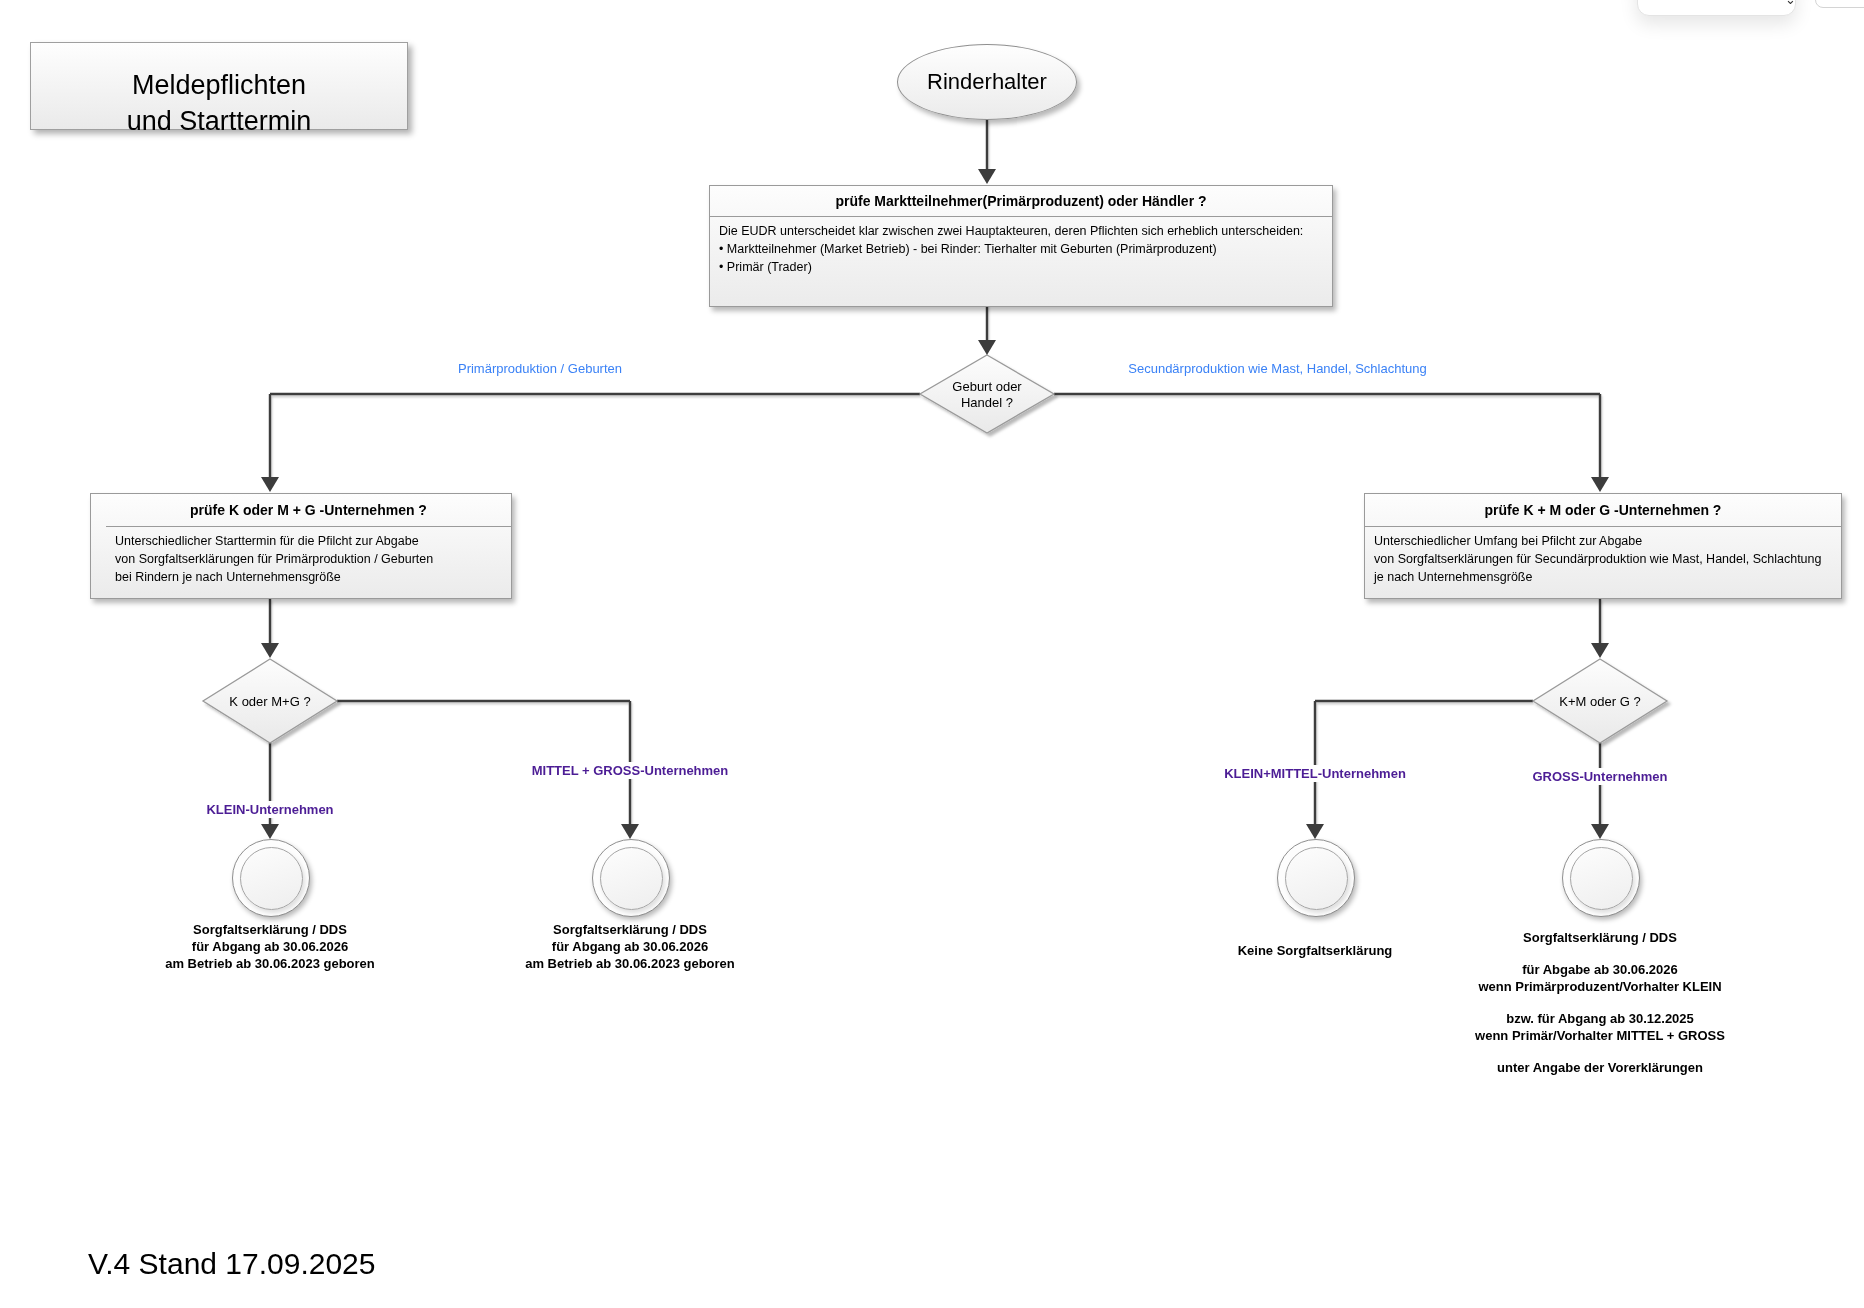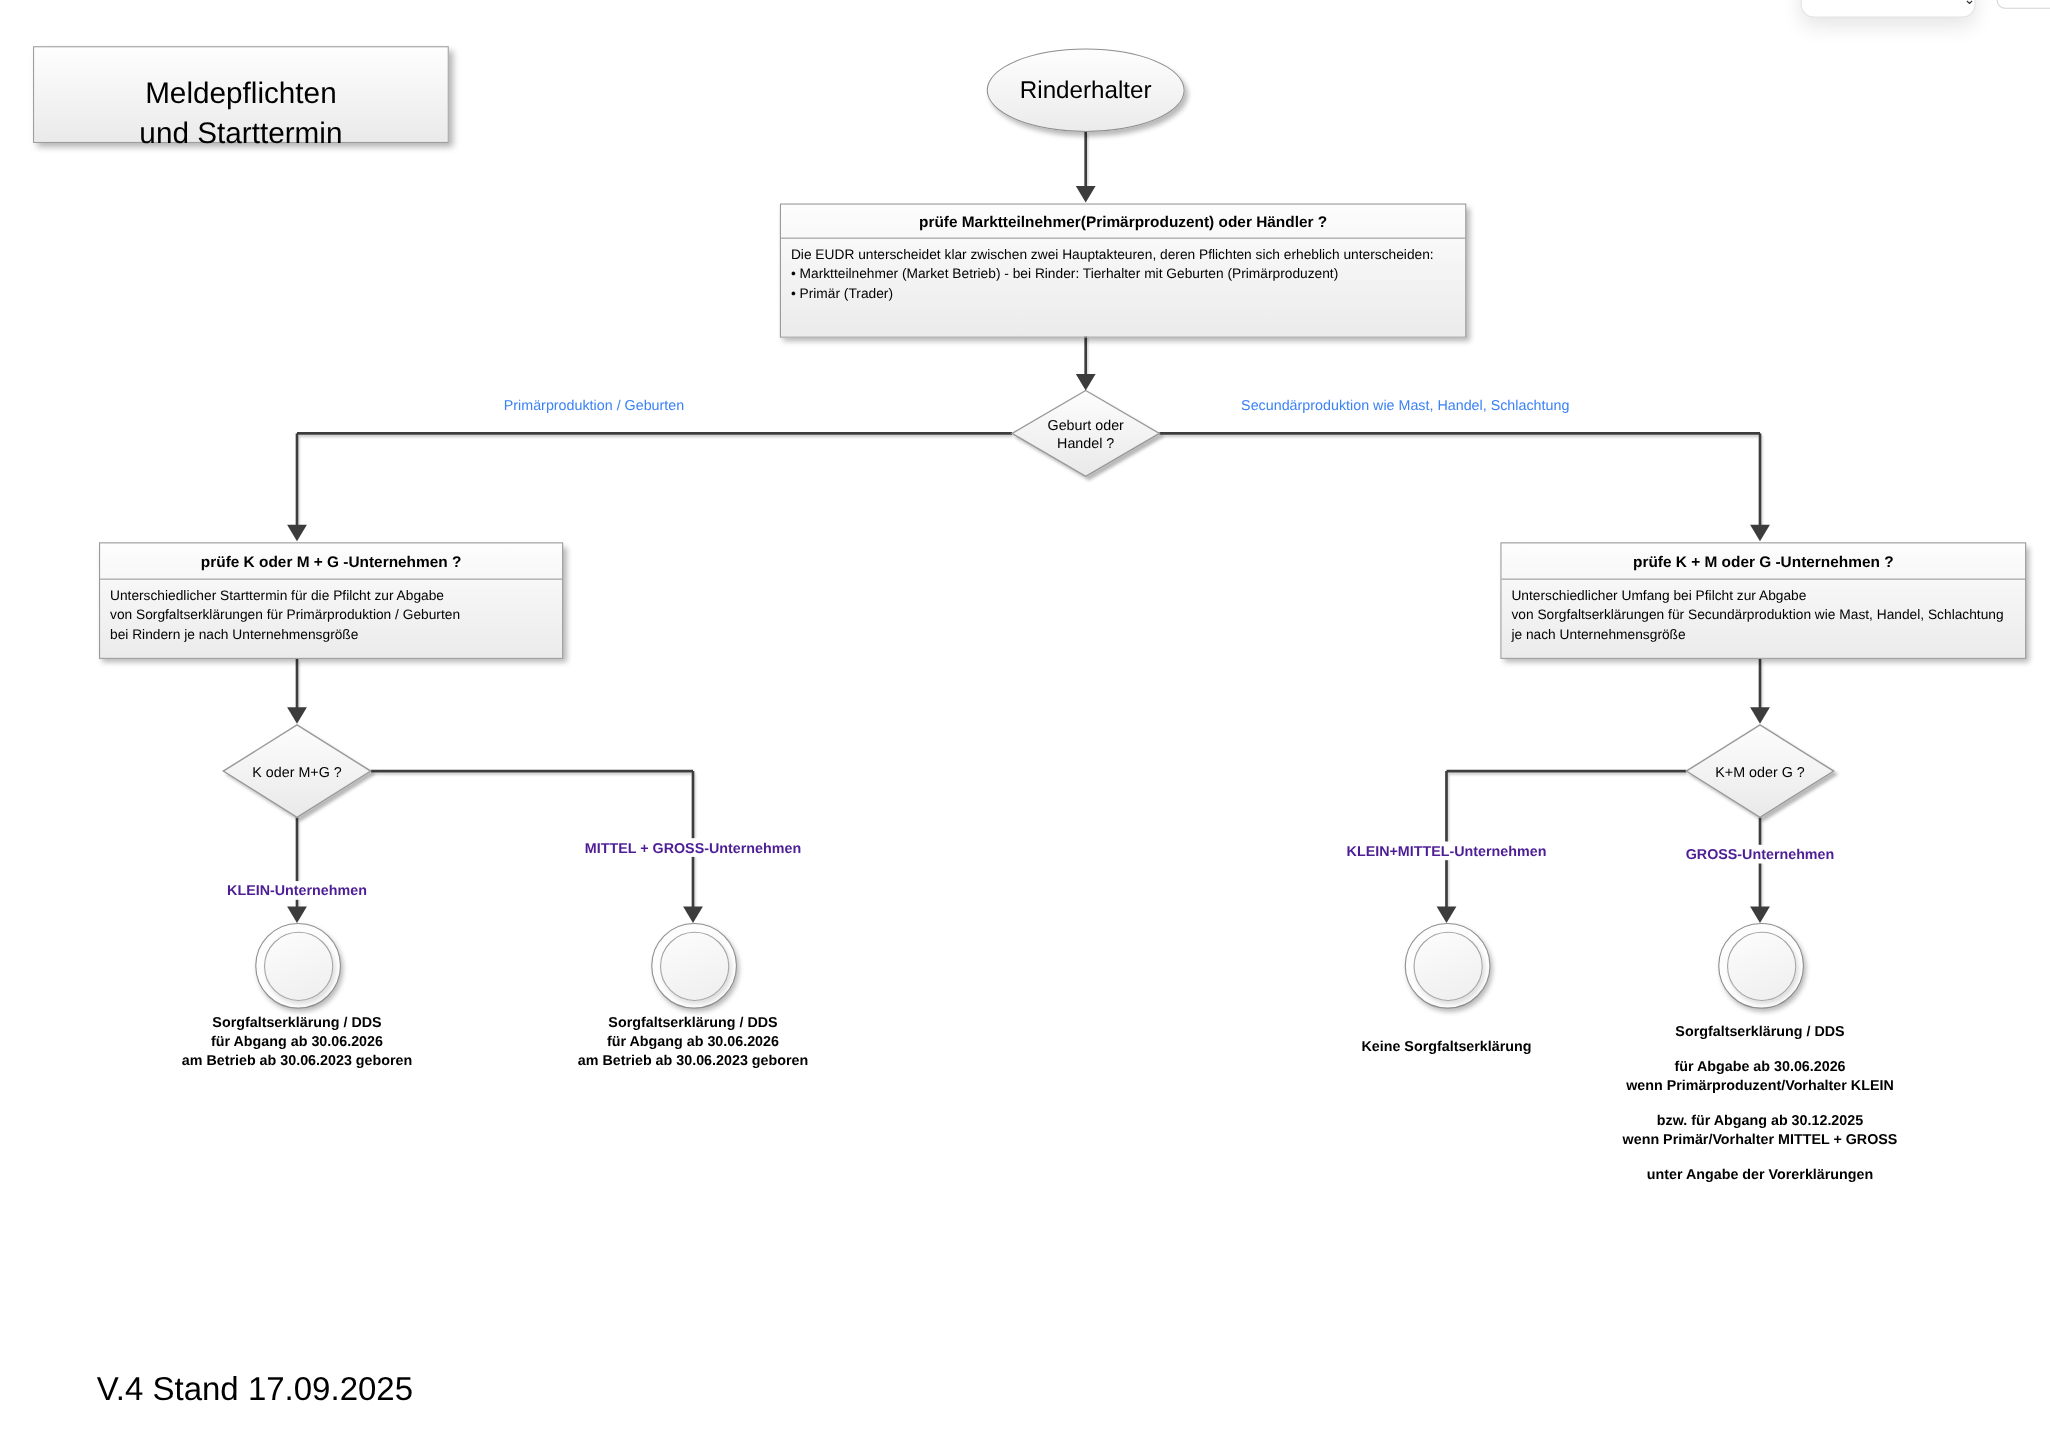--- a/index.html
+++ b/index.html
@@ -26,21 +26,21 @@
     border:1px solid #9a9a9a;background:linear-gradient(180deg,#fdfdfd,#ebebeb);
     box-shadow:3px 4px 5px rgba(0,0,0,0.28);
   }
   .box-header{
     border-bottom:1px solid #9a9a9a;text-align:center;font-weight:bold;
     font-size:14px;color:#000;
   }
   .box-body{padding:5px 9px;font-size:12.5px;line-height:18px;white-space:nowrap;color:#000;}
   .box-main{left:673px;top:185px;width:624px;height:122px;margin-left:36px;}
   .box-main .box-header{height:30px;line-height:30px;}
-  .box-left{left:90px;top:493px;width:422px;height:106px;}
+  .box-left{left:90px;top:493px;width:422px;height:106px;padding-left:15px;}
   .box-right{left:1364px;top:493px;width:478px;height:106px;}
   .box-left .box-header,.box-right .box-header{height:32px;line-height:32px;}
 
   .diamond-label{
     position:absolute;z-index:3;text-align:center;font-size:13px;line-height:16px;color:#000;
   }
   .edge-label{
     position:absolute;z-index:3;text-align:center;font-size:13px;color:#3b82f6;
   }
   .size-label{

